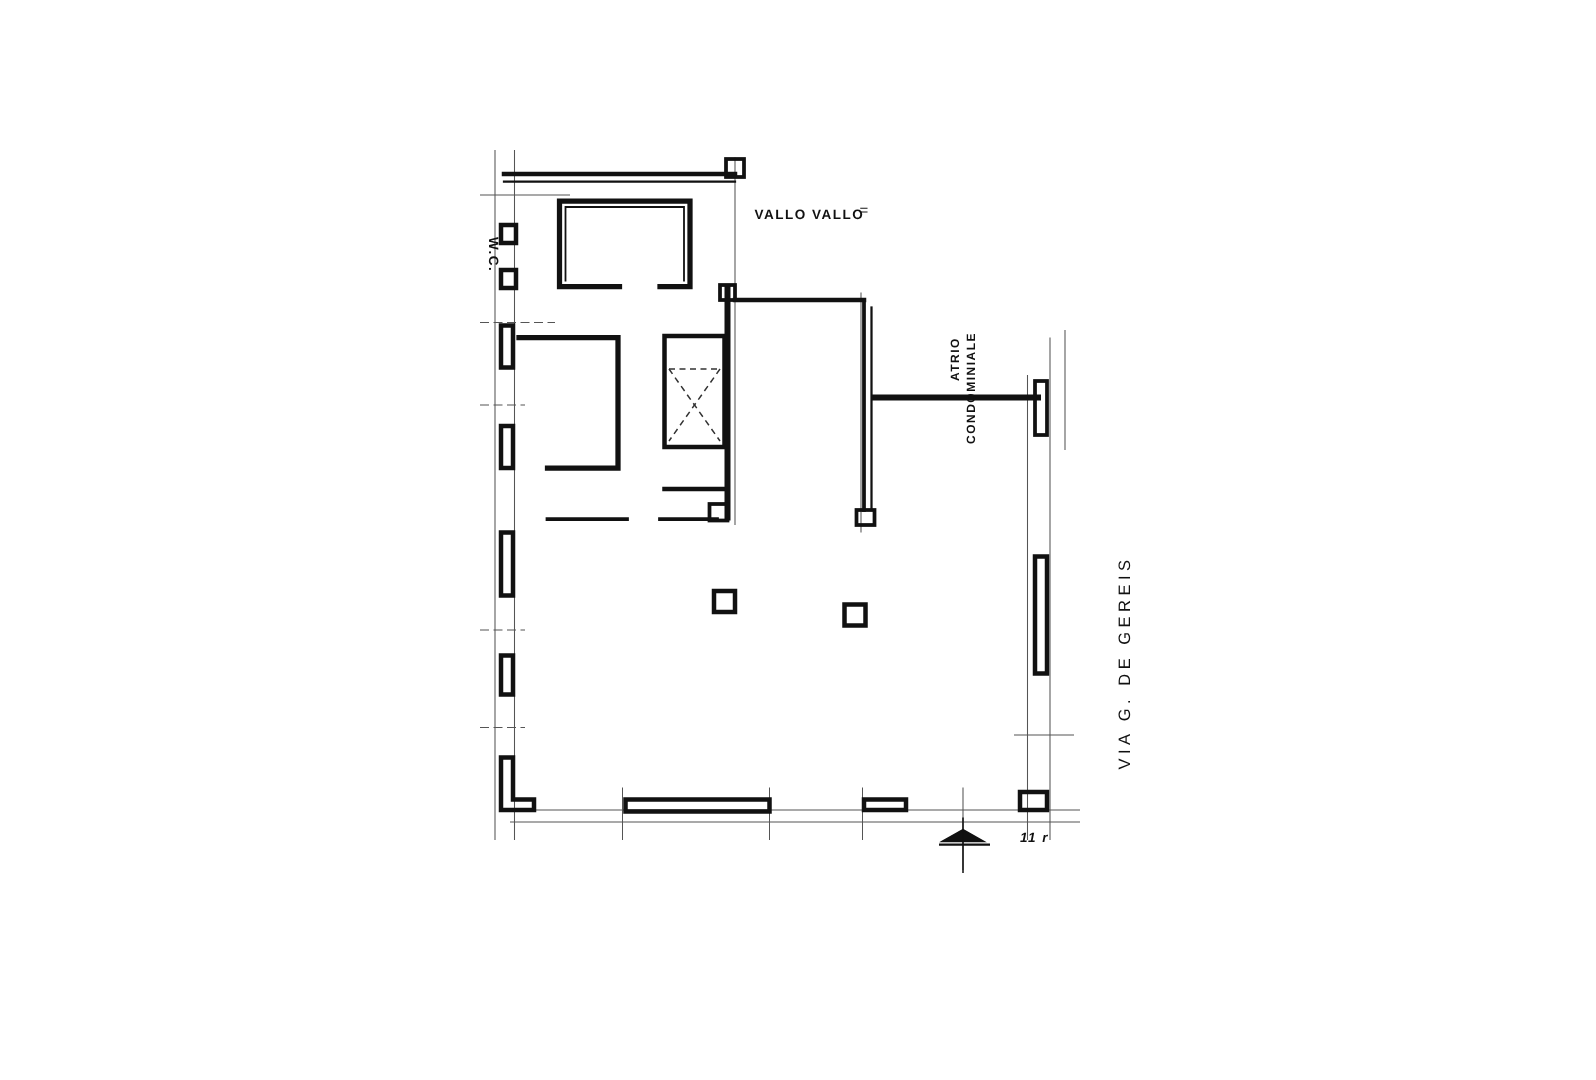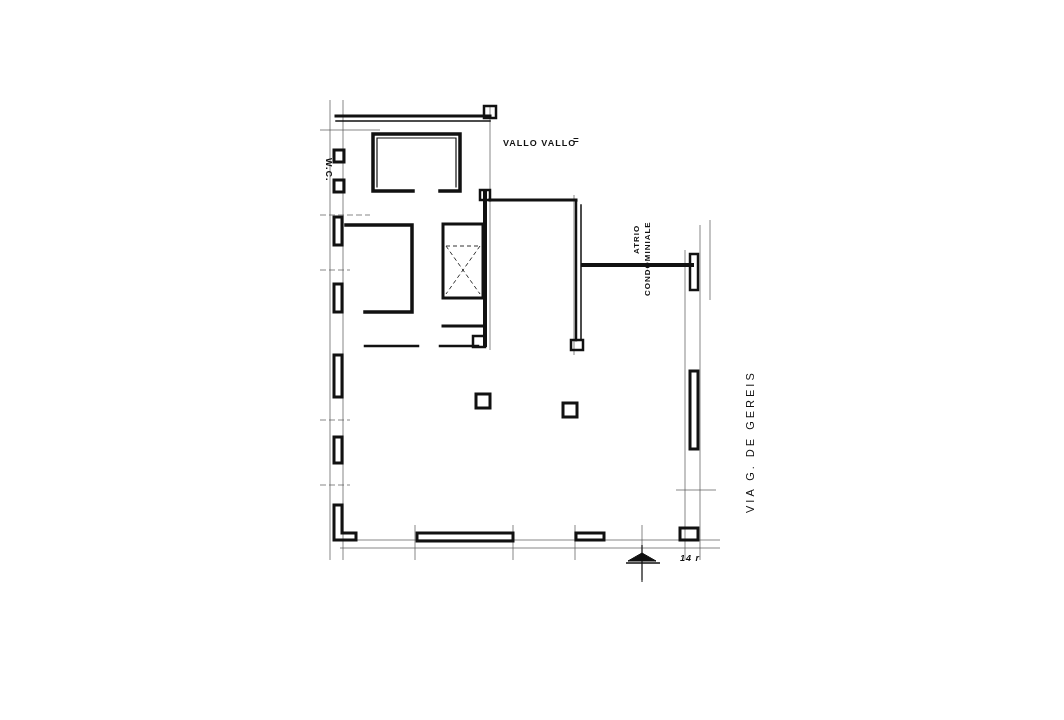--- a/index.html
+++ b/index.html
@@ -102,13 +102,13 @@
     <line x1="642" y1="545" x2="642" y2="582" stroke-width="1"></line>
   </g>
 </svg>
 
 <div class="lbl lbl-vallo">VALLO VALLO</div>
 <div class="lbl lbl-vallo-mark">=</div>
 <div class="lbl lbl-wc">W.C.</div>
 <div class="lbl lbl-atrio">ATRIO</div>
 <div class="lbl lbl-cond">CONDOMINIALE</div>
 <div class="lbl lbl-via">VIA G. DE GEREIS</div>
-<div class="lbl lbl-num">14 r</div>
+<div class="lbl lbl-num">11 r</div>
 
 </body></html>

